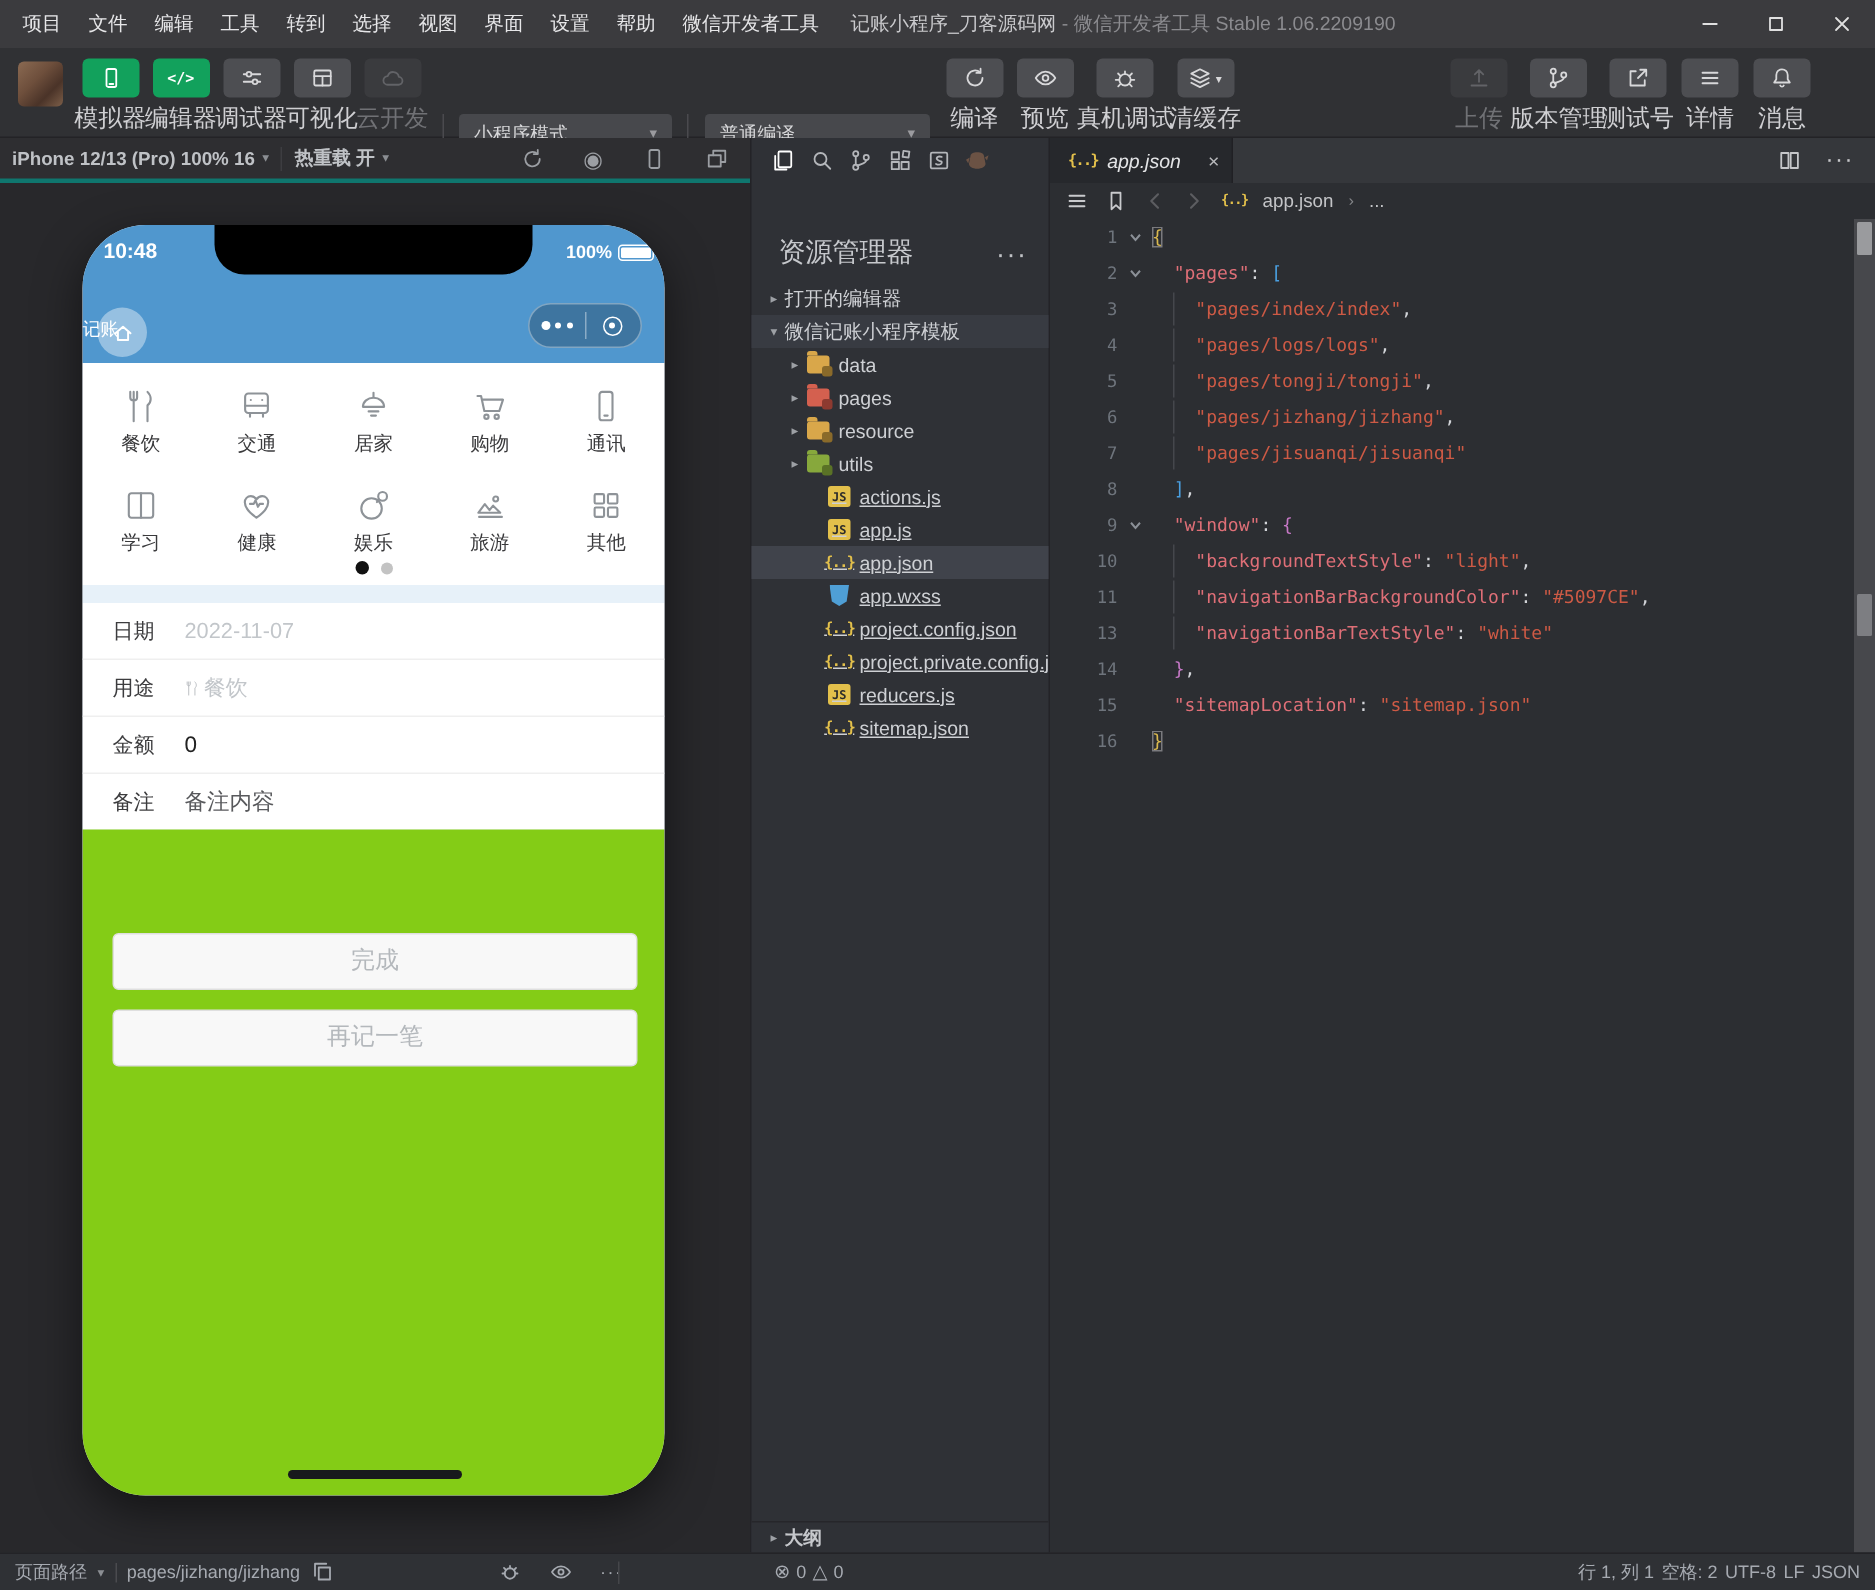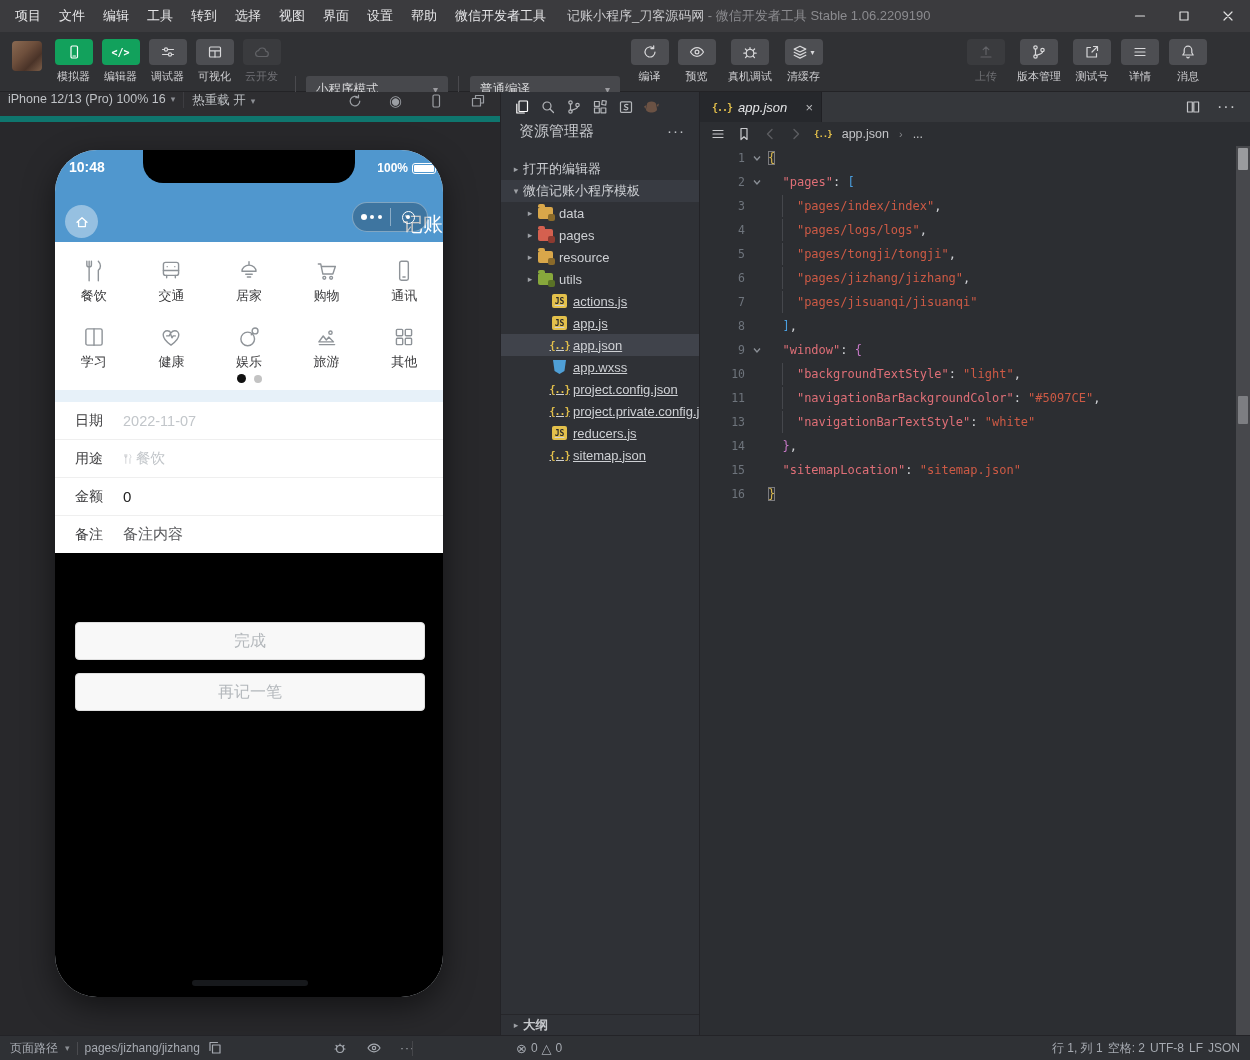--- a/index.html
+++ b/index.html
@@ -19,49 +19,49 @@
 
   
   .toolbar { position:absolute; top:32px; left:0; right:0; height:60px; background:#303134; border-bottom:1px solid #232326; }
   .avatar { position:absolute; left:12px; top:9px; width:30px; height:30px; border-radius:4px;
             background:linear-gradient(135deg,#8a6a52 0%,#6e4f3c 40%,#4a3328 70%,#7d5f49 100%); }
   .tb-group { position:absolute; top:7px; display:flex; }
   .tb-btn { width:47px; display:flex; flex-direction:column; align-items:center; }
   .tb-btn .box { width:38px; height:26px; border-radius:4px; background:#4d4e52; display:flex; align-items:center; justify-content:center; color:#d8d8da; }
   .tb-btn.green .box { background:#12a15c; color:#fff; }
   .tb-btn.disabled .box { background:#3a3b3e; color:#626367; }
-  .tb-btn .lbl { font-size:11px; color:#cfcfd2; margin-top:4px; white-space:nowrap; }
+  .tb-btn .lbl { font-size:16px; color:#cfcfd2; margin-top:4px; white-space:nowrap; }
   .tb-btn.disabled .lbl { color:#707175; }
   .tb-divider { position:absolute; top:44px; width:1px; height:24px; background:#4a4a4e; }
   .dropdown { position:absolute; top:44px; height:26px; background:#47484c; border-radius:3px; display:flex; align-items:center; padding:0 10px; font-size:12.5px; color:#d8d8da; }
   .dropdown .caret { margin-left:auto; color:#9b9b9f; font-size:10px; }
   .code-glyph { font-family:"DejaVu Sans Mono",monospace; font-size:10px; font-weight:bold; }
 
   
   .main { position:absolute; top:92px; left:0; width:1250px; height:943px; }
 
   
   .simulator { position:absolute; left:0; top:0; width:500px; height:100%; background:#28282b; }
-  .sim-toolbar { height:30px; background:#2e2e31; border-bottom:6px solid #0f766e; display:flex; align-items:flex-start; font-size:12.5px; color:#bfc2c6; }
+  .sim-toolbar { height:30px; background:#2e2e31; border-bottom:3px solid #0f766e; display:flex; align-items:center; font-size:12.5px; color:#bfc2c6;font-weight:bold; }
   .sim-toolbar .seg { display:flex; align-items:center; padding:0 8px; }
   .sim-toolbar .caret { font-size:9px; color:#8b8e93; margin-left:5px; }
   .sim-sep { width:1px; height:16px; background:#3d3d41; }
   .sim-icons { margin-left:auto; display:flex; align-items:center; gap:26px; padding-right:14px; color:#9b9ea3; }
   .sim-canvas { position:relative; height:913px; }
 
   
   .phone { position:absolute; left:55px; top:28px; width:388px; height:847px; border-radius:42px; background:#eef6fd; overflow:hidden; box-shadow:0 10px 30px rgba(0,0,0,.5); }
   .p-header { position:absolute; top:0; left:0; right:0; height:92px; }
   .p-time { position:absolute; left:14px; top:9px; color:#fff; font-size:14px; font-weight:bold; }
   .notch { position:absolute; left:88px; top:0; width:212px; height:33px; background:#000; border-radius:0 0 20px 20px; }
   .p-batt { position:absolute; right:7px; top:11px; display:flex; align-items:center; gap:4px; color:#fff; font-size:12px; font-weight:bold; }
   .batt-shape { width:24px; height:11px; border:1.5px solid #fff; border-radius:3px; background:#fff; background-clip:content-box; padding:1px; position:relative; }
   .batt-shape:after { content:""; position:absolute; right:-4px; top:2.5px; width:2.5px; height:4px; background:#fff; border-radius:0 2px 2px 0; }
   .p-home-btn { position:absolute; left:10px; top:55px; width:33px; height:33px; border-radius:50%; background:rgba(255,255,255,.4); display:flex; align-items:center; justify-content:center; color:#fff; }
-  .p-nav-title { position:absolute; top:61px; left:0; right:0; text-align:right; color:#fff; font-size:20px; }
+  .p-nav-title { position:absolute; top:61px; left:0; right:0; text-align:left; color:#fff; font-size:12px; }
   .capsule { position:absolute; right:15px; top:52px; width:76px; height:30px; border-radius:15px; background:rgba(0,0,0,.22); border:1px solid rgba(255,255,255,.35); display:flex; align-items:center; }
   .cap-dots { flex:1; display:flex; justify-content:center; gap:3.5px; align-items:center; }
   .cap-dots i { width:4px; height:4px; border-radius:50%; background:#fff; }
   .cap-dots i:first-child { width:6px; height:6px; }
   .cap-sep { width:1px; height:18px; background:rgba(255,255,255,.4); }
   .cap-target { flex:1; display:flex; justify-content:center; }
   .cap-target i { width:13px; height:13px; border:1.5px solid #fff; border-radius:50%; position:relative; }
   .cap-target i:after { content:""; position:absolute; left:3px; top:3px; width:4px; height:4px; background:#fff; border-radius:50%; }
 
   .p-grid { position:absolute; top:92px; left:0; right:0; height:148px; background:#fff; }
@@ -77,33 +77,33 @@
 
   .p-strip { position:absolute; top:240px; left:0; right:0; height:12px; background:#e7f1f9; }
   .p-form { position:absolute; top:252px; left:0; right:0; height:151px; background:#fff; display:flex; flex-direction:column; }
   .f-row { flex:1; display:flex; align-items:center; padding-left:20px; border-bottom:1px solid #efefef; }
   .f-row:last-child { border-bottom:none; }
   .f-label { font-size:14px; color:#3c3c3e; width:48px; }
   .f-value { font-size:14.5px; color:#c2c6ca; display:flex; align-items:center; gap:2px; }
   .f-value.dark { color:#58595c; font-size:15px; }
   .f-value.num { color:#222; font-size:15px; }
 
-  .p-lower { position:absolute; top:403px; left:0; right:0; bottom:0; background:#000000;padding-left:12px; }
+  .p-lower { position:absolute; top:403px; left:0; right:0; bottom:0; background:#84cc16;padding-left:12px; }
   .p-btn { position:absolute; left:20px; width:350px; height:38px; background:#f8f8f8; border:1px solid #dfdfdf; border-radius:4px; text-align:center; line-height:36px; font-size:16px; color:#b4b8bc; }
   .p-btn.b1 { top:69px; }
   .p-btn.b2 { top:120px; }
   .home-indicator { position:absolute; left:137px; top:427px; width:116px; height:6px; border-radius:3px; background:#17191c; }
 
   
   .explorer { position:absolute; left:500px; top:0; width:200px; height:100%; background:#2f3136; border-left:1px solid #232327; border-right:1px solid #232327; }
   .explorer-icons { height:30px; display:flex; align-items:center; padding-left:10px; gap:5px; }
   .explorer-icons .xi { width:21px; height:22px; display:flex; align-items:center; justify-content:center; color:#b4b6ba; }
   .explorer-icons .xi.active { color:#ffffff; }
   .explorer-icons .xi.teapot { color:#6b5244; }
-  .explorer-header { height:28px; display:flex; align-items:flex-start; padding:0 14px 0 18px; font-size:15px; color:#c6c8cc; }
+  .explorer-header { height:28px; display:flex; align-items:flex-end; padding:0 14px 0 18px; font-size:18px; color:#c6c8cc;margin-top:30px; }
   .explorer-header .more { margin-left:auto; color:#bfc1c5; letter-spacing:1px; }
   .tree { padding-top:8px; font-size:13px; color:#ced0d4; }
   .tree-row { height:22px; display:flex; align-items:center; white-space:nowrap; overflow:hidden; }
   .tree-row .arrow { width:14px; text-align:center; font-size:9px; color:#9da0a5; flex:none; }
   .tree-row.top { padding-left:8px; }
   .tree-row.child { padding-left:22px; }
   .tree-row.file { padding-left:36px;text-decoration:underline; }
   .tree-row.selected { background:#40434b; }
   .tree-row.project { background:#383b42; }
   .tree-row .ficon { width:17px; height:16px; flex:none; margin-right:5px; display:flex; align-items:center; justify-content:center; }

